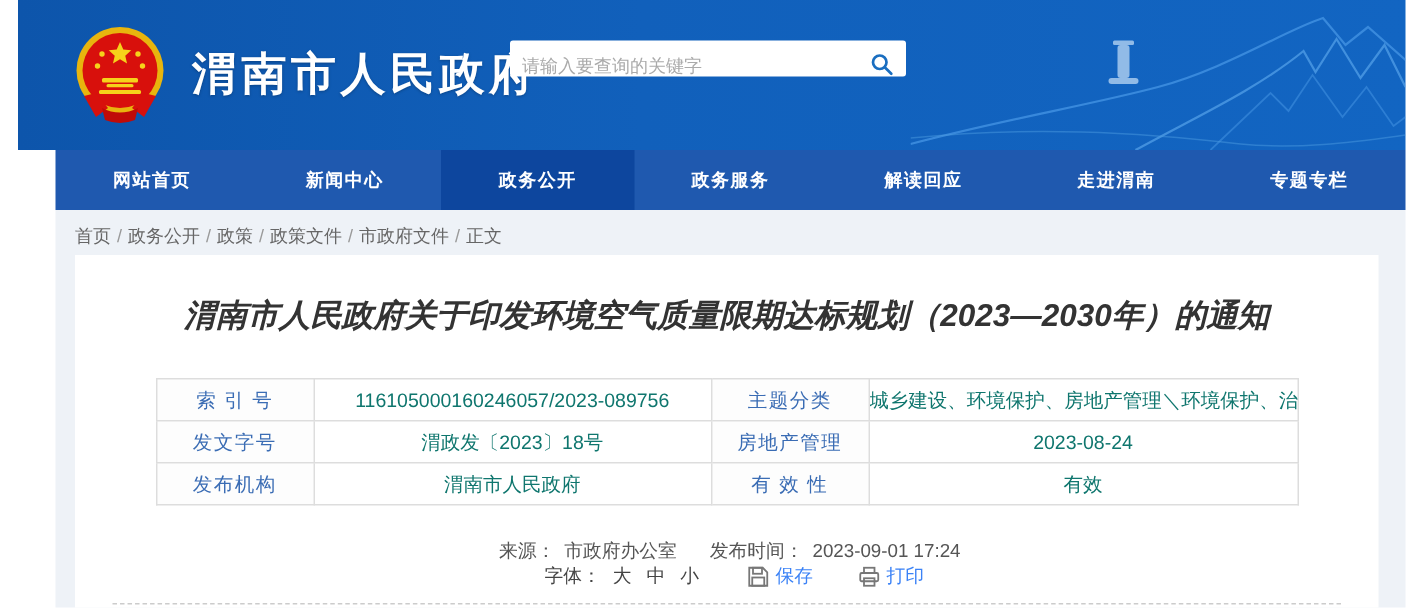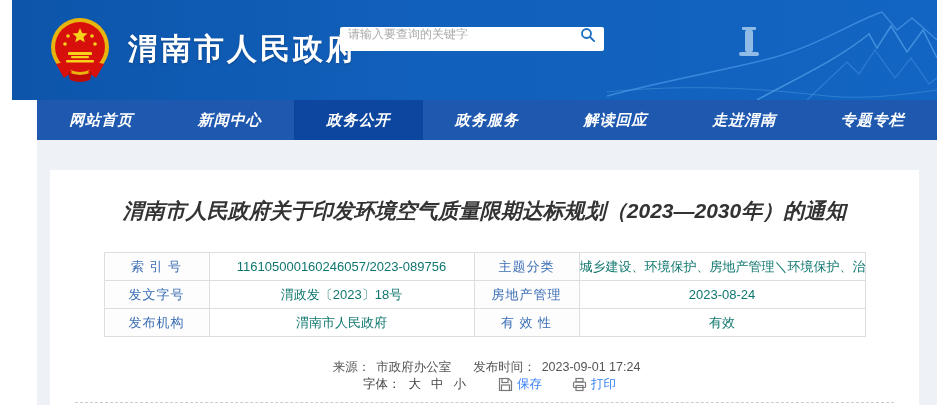--- a/index.html
+++ b/index.html
@@ -8,29 +8,29 @@
 
   
   .banner { position:absolute; left:12px; top:0; width:925px; height:100px;
     background:linear-gradient(90deg,#0d55ab 0%, #1160bb 45%, #1265c2 100%); overflow:hidden; }
   .mountain { position:absolute; right:0; top:0; height:100px; width:330px; }
   .logo-link { position:absolute; left:36px; top:16px; display:flex; align-items:center; cursor:pointer; }
   .emblem { width:64px; height:66px; }
   .site-name { margin-left:16px; color:#fff; font-size:30px; font-weight:bold; letter-spacing:3px;
     text-shadow:0 1px 2px rgba(0,0,0,.25); }
   .search-box { position:absolute; left:328px; top:27px; width:264px; height:24px; background:#fff;
-    border-radius:2px; display:flex; align-items:flex-start; padding:0 8px; }
+    border-radius:2px; display:flex; align-items:flex-end; padding:0 8px; }
   .search-box input { flex:1; border:none; outline:none; font-size:12px; color:#333; background:transparent; }
   .search-box input::placeholder { color:#aaa; }
   .search-btn { width:16px; height:16px; cursor:pointer; flex:0 0 auto; }
 
   
   .nav { position:absolute; left:37px; top:100px; width:900px; height:40px; background:#1f59af; display:flex; }
   .nav-item { flex:1; display:flex; align-items:center; justify-content:center; color:#fff;
-    font-size:15px; font-weight:bold; cursor:pointer; letter-spacing:1px;font-style:italic; }
+    font-size:12px; font-weight:bold; cursor:pointer; letter-spacing:1px; }
   .nav-item.active { background:#0d469e; }
 
   
   .content-bg { position:absolute; left:37px; top:140px; width:900px; height:265px; background:#eef2f7; }
   .breadcrumb { padding:9px 0 0 13px; font-size:12px; color:#666; }
   .breadcrumb .bc-link { cursor:pointer; }
   .breadcrumb .sep { color:#999; padding:0 4px; }
   .card { position:absolute; left:13px; right:18px; top:30px; bottom:0; background:#fff; }
   .doc-title { margin-top:26px; text-align:center; font-size:21px; font-weight:600; color:#333; line-height:30px;font-style:italic; }
 
@@ -99,20 +99,23 @@
   <div class="nav-item">网站首页</div>
   <div class="nav-item">新闻中心</div>
   <div class="nav-item active">政务公开</div>
   <div class="nav-item">政务服务</div>
   <div class="nav-item">解读回应</div>
   <div class="nav-item">走进渭南</div>
   <div class="nav-item">专题专栏</div>
 </div>
 
 <div class="content-bg">
+  <div class="breadcrumb">
+    <span class="bc-link">首页</span><span class="sep">/</span><span class="bc-link">政务公开</span><span class="sep">/</span><span class="bc-link">政策</span><span class="sep">/</span><span class="bc-link">政策文件</span><span class="sep">/</span><span class="bc-link">市政府文件</span><span class="sep">/</span><span>正文</span>
+  </div>
 
   <div class="card">
     <div class="doc-title">渭南市人民政府关于印发环境空气质量限期达标规划（2023—2030年）的通知</div>
 
     <table class="meta">
       <tbody>
           <tr>
         <td class="lbl">索 引 号</td>
         <td class="val val1">116105000160246057/2023-089756</td>
         <td class="lbl">主题分类</td>

